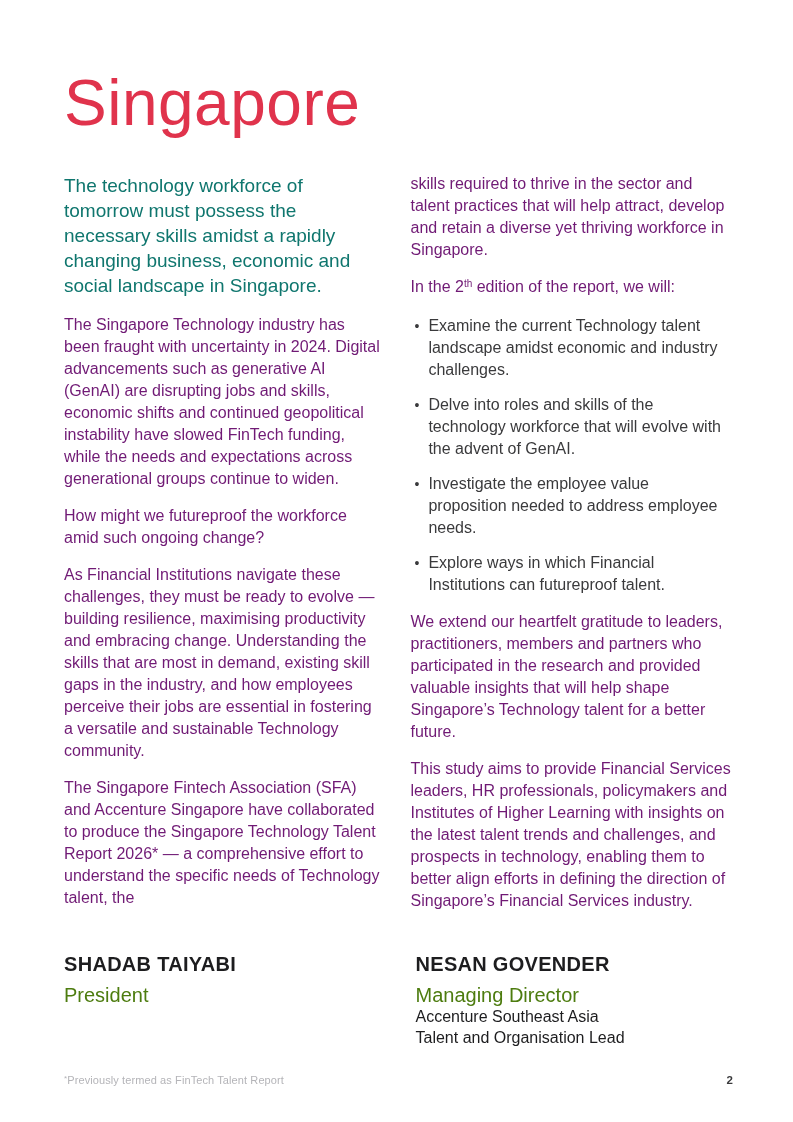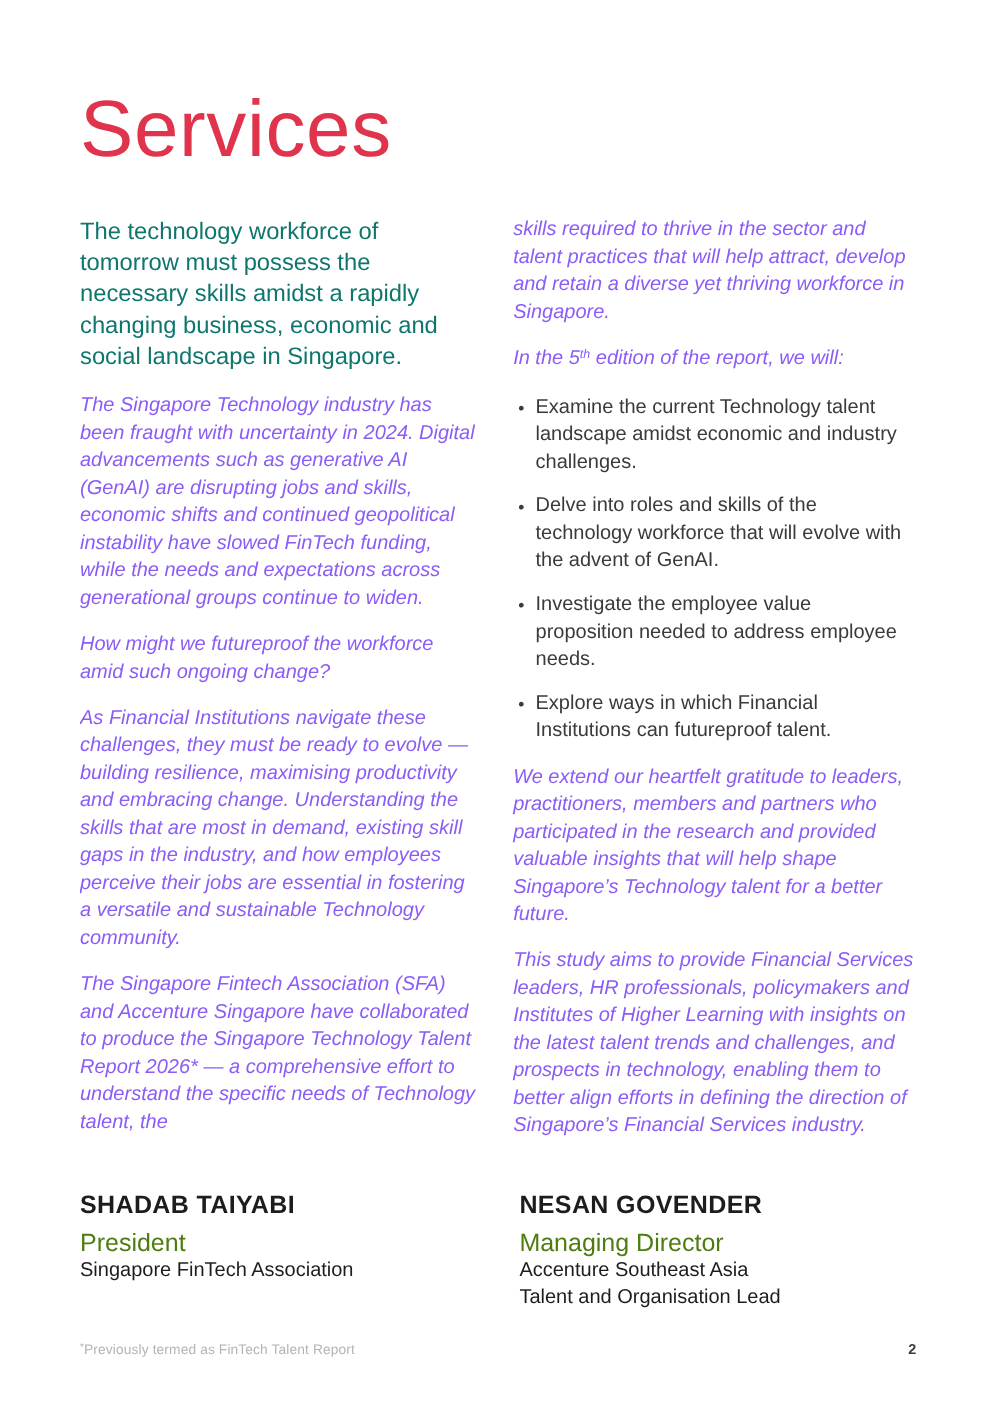--- a/index.html
+++ b/index.html
@@ -38,22 +38,21 @@
     margin: 0 0 16px 0;
     font-size: 19px;
     line-height: 25px;
     color: #0f766e;
     font-weight: 400;
   }
   .body-p {
     margin: 0 0 15px 0;
     font-size: 16px;
     line-height: 22px;
-    color: #8b5cf6;
-    font-style: italic;
+    color: #701a75;
   }
   .bullet-list {
     margin: 2px 0 15px 0;
     padding: 0;
   }
   .bullet-item {
     display: flex;
     gap: 9px;
     padding-left: 4px;
     margin-bottom: 13px;
@@ -119,35 +118,35 @@
     font-size: 11.5px;
     font-weight: 700;
     color: #3a3a3c;
   }
 </style>
 </head>
 <body>
 
 <div class="page">
 
-  <h1 class="doc-title">Services</h1>
+  <h1 class="doc-title">Singapore</h1>
 
   <div class="columns">
 
     <div class="col">
       <p class="intro">The technology workforce of tomorrow must possess the necessary skills amidst a rapidly changing business, economic and social landscape in Singapore.</p>
       <p class="body-p">The Singapore Technology industry has been fraught with uncertainty in 2024. Digital advancements such as generative AI (GenAI) are disrupting jobs and skills, economic shifts and continued geopolitical instability have slowed FinTech funding, while the needs and expectations across generational groups continue to widen.</p>
       <p class="body-p">How might we futureproof the workforce amid such ongoing change?</p>
       <p class="body-p">As Financial Institutions navigate these challenges, they must be ready to evolve — building resilience, maximising productivity and embracing change. Understanding the skills that are most in demand, existing skill gaps in the industry, and how employees perceive their jobs are essential in fostering a versatile and sustainable Technology community.</p>
       <p class="body-p">The Singapore Fintech Association (SFA) and Accenture Singapore have collaborated to produce the Singapore Technology Talent Report 2026* — a comprehensive effort to understand the specific needs of Technology talent, the</p>
     </div>
 
     <div class="col">
       <p class="body-p">skills required to thrive in the sector and talent practices that will help attract, develop and retain a diverse yet thriving workforce in Singapore.</p>
-      <p class="body-p"><span>In the 5</span><span class="sup">th</span><span> edition of the report, we will:</span></p>
+      <p class="body-p"><span>In the 2</span><span class="sup">th</span><span> edition of the report, we will:</span></p>
 
       <div class="bullet-list">
         <div class="bullet-item">
           <span class="bullet-dot">•</span>
           <span>Examine the current Technology talent landscape amidst economic and industry challenges.</span>
         </div>
         <div class="bullet-item">
           <span class="bullet-dot">•</span>
           <span>Delve into roles and skills of the technology workforce that will evolve with the advent of GenAI.</span>
         </div>
@@ -165,21 +164,20 @@
       <p class="body-p">This study aims to provide Financial Services leaders, HR professionals, policymakers and Institutes of Higher Learning with insights on the latest talent trends and challenges, and prospects in technology, enabling them to better align efforts in defining the direction of Singapore’s Financial Services industry.</p>
     </div>
 
   </div>
 
   <div class="signatures">
 
     <div class="sig">
       <p class="sig-name">SHADAB TAIYABI</p>
       <div class="sig-title">President</div>
-      <div class="sig-org">Singapore FinTech Association</div>
       <div class="sig-org"></div>
     </div>
 
     <div class="sig">
       <p class="sig-name">NESAN GOVENDER</p>
       <div class="sig-title">Managing Director</div>
       <div class="sig-org">Accenture Southeast Asia</div>
       <div class="sig-org">Talent and Organisation Lead</div>
     </div>
 

